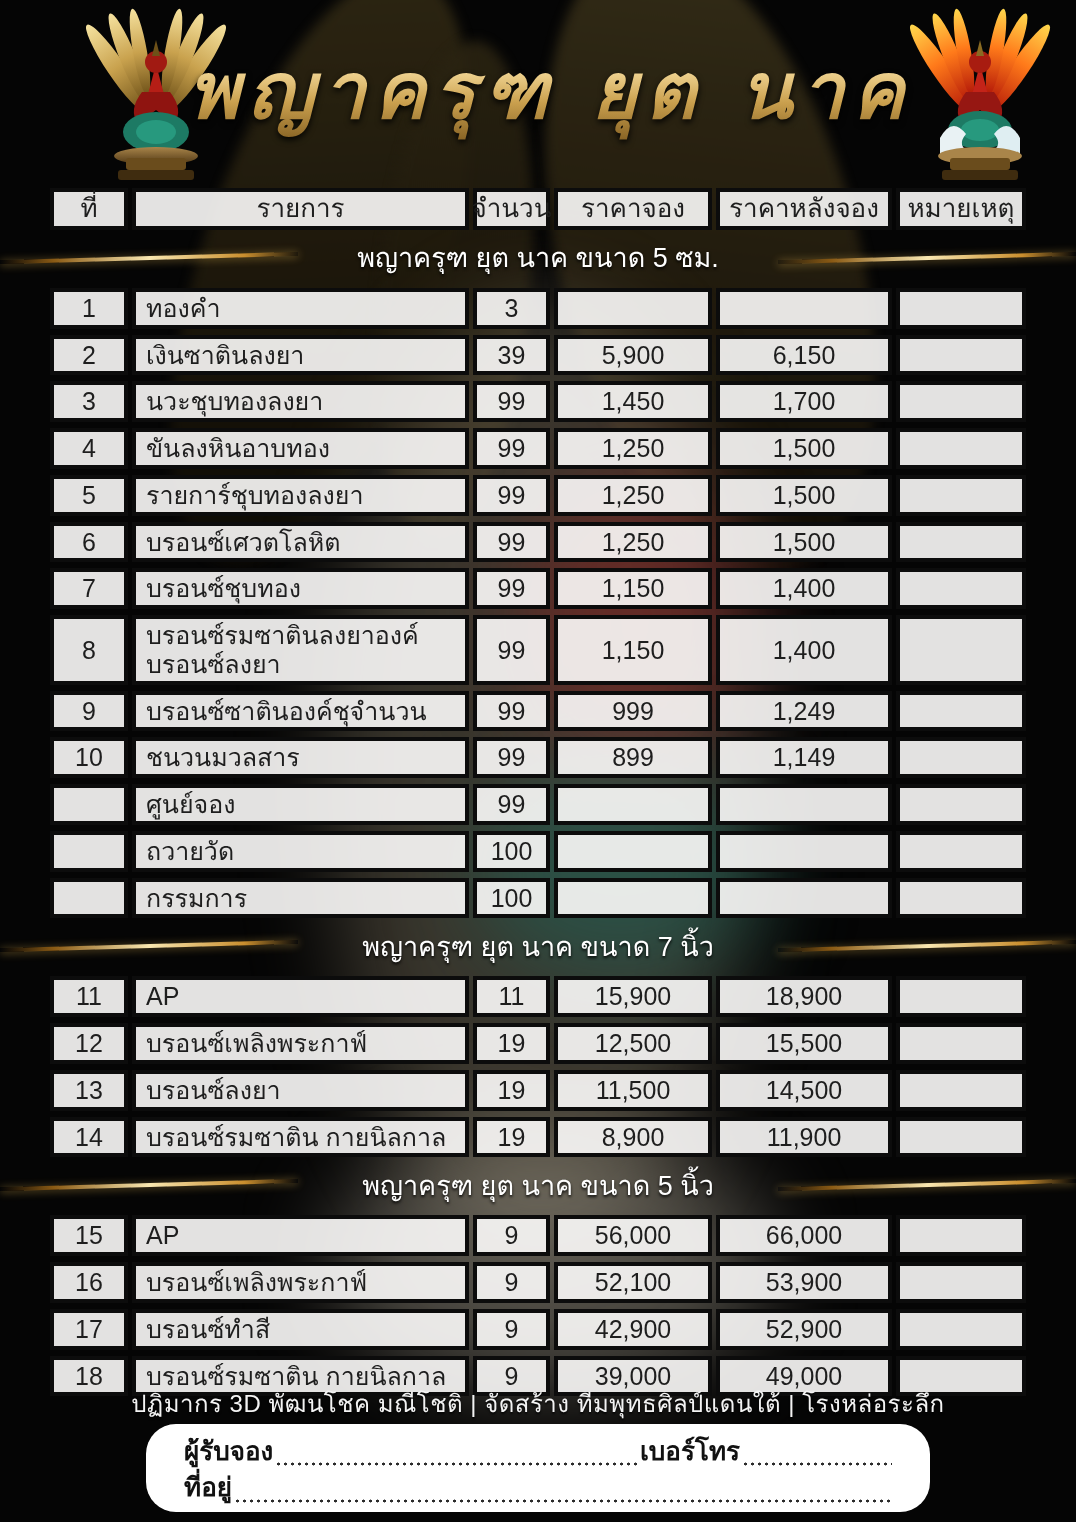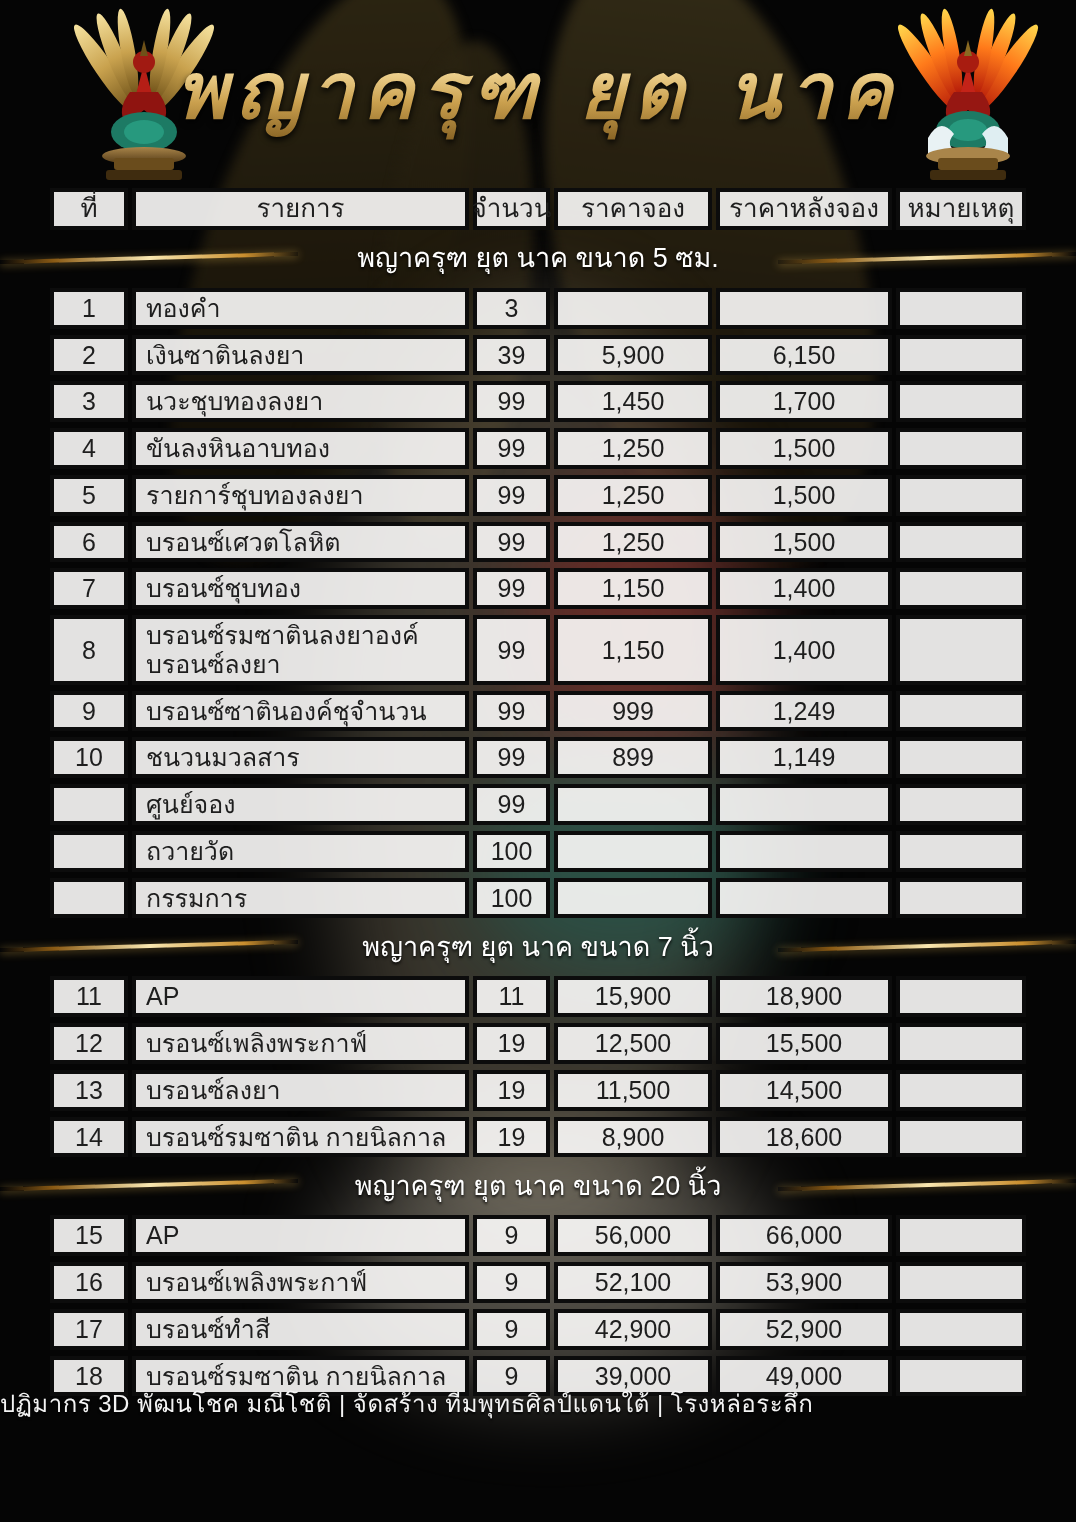--- a/index.html
+++ b/index.html
@@ -20,21 +20,21 @@
     background:linear-gradient(200deg,#3a321a 0%,#241d0e 55%,#0a0804 100%);}
   .bgwing.w3{left:380px;top:40px;width:150px;height:500px;transform:rotate(5deg);
     background:linear-gradient(180deg,#2b2412 0%,#120e06 100%);}
   .blob{position:absolute;border-radius:50%;filter:blur(45px);}
   .blob.beige{left:330px;top:300px;width:420px;height:950px;background:rgba(195,178,148,.28);}
   .blob.red{left:520px;top:470px;width:230px;height:300px;background:rgba(150,30,30,.45);}
   .blob.teal{left:470px;top:760px;width:300px;height:220px;background:rgba(22,120,108,.40);}
   .blob.cream{left:330px;top:1130px;width:440px;height:260px;background:rgba(215,205,185,.35);}
 
   
-  .top-area{position:absolute;left:0;top:0;width:924px;height:186px;}
+  .top-area{position:absolute;left:12px;top:0;width:924px;height:186px;}
   .main-title{
     position:absolute;left:0;top:28px;width:1076px;
     text-align:center;
     font-family:"DejaVu Serif", serif;
     font-style:italic;
     font-size:78px;font-weight:bold;letter-spacing:8px;
     background:linear-gradient(180deg,#fdf3cf 5%,#f0d492 35%,#caa04e 60%,#7e5a1e 95%);
     -webkit-background-clip:text;background-clip:text;color:transparent;
     filter:drop-shadow(0 3px 3px rgba(0,0,0,.9));
   }
@@ -73,21 +73,21 @@
   .gold-line{
     position:absolute;top:20px;height:4px;z-index:1;
     background:linear-gradient(90deg,rgba(120,70,10,0) 0%,#8a5a14 18%,#f9e7b0 50%,#c98e2e 82%,rgba(120,70,10,0) 100%);
     box-shadow:0 1px 8px rgba(255,205,90,.45);
   }
   .gold-line.left{left:-50px;width:calc(50% - 190px);transform:rotate(-1.6deg);}
   .gold-line.right{right:-50px;width:calc(50% - 190px);transform:rotate(-1.6deg);}
 
   
   .credits{
-    position:absolute;left:0;top:1384px;width:1076px;text-align:left;
+    position:absolute;left:0;top:1384px;width:1076px;text-align:center;
     color:#f3f3f3;font-size:24px;letter-spacing:.5px;
     text-shadow:0 2px 2px rgba(0,0,0,.8);
   }
   .booking-box{
     position:absolute;left:146px;top:1424px;width:784px;height:88px;
     background:#fff;border-radius:30px;
     box-sizing:border-box;
     padding:12px 36px 10px 38px;
     display:flex;flex-direction:column;justify-content:center;gap:4px;
   }
@@ -326,26 +326,26 @@
           <div class="tcell c2">19</div>
           <div class="tcell c3">11,500</div>
           <div class="tcell c4">14,500</div>
           <div class="tcell c5"></div>
         </div>
         <div class="grid-row">
           <div class="tcell c0">14</div>
           <div class="tcell c1">บรอนซ์รมซาติน กายนิลกาล</div>
           <div class="tcell c2">19</div>
           <div class="tcell c3">8,900</div>
-          <div class="tcell c4">18,600</div>
+          <div class="tcell c4">11,900</div>
           <div class="tcell c5"></div>
         </div>
         <div class="section-divider">
           <span class="gold-line left"></span>
-          <span class="section-title">พญาครุฑ ยุต นาค ขนาด 20 นิ้ว</span>
+          <span class="section-title">พญาครุฑ ยุต นาค ขนาด 5 นิ้ว</span>
           <span class="gold-line right"></span>
         </div>
         <div class="grid-row">
           <div class="tcell c0">15</div>
           <div class="tcell c1">AP</div>
           <div class="tcell c2">9</div>
           <div class="tcell c3">56,000</div>
           <div class="tcell c4">66,000</div>
           <div class="tcell c5"></div>
         </div>
@@ -371,14 +371,26 @@
           <div class="tcell c2">9</div>
           <div class="tcell c3">39,000</div>
           <div class="tcell c4">49,000</div>
           <div class="tcell c5"></div>
         </div>
       </div>
   </div>
 
   <div class="credits">ปฏิมากร 3D พัฒนโชค มณีโชติ | จัดสร้าง ทีมพุทธศิลป์แดนใต้ | โรงหล่อระลึก</div>
 
+  <div class="booking-box">
+    <div class="form-line">
+      <span class="form-label">ผู้รับจอง</span>
+      <span class="dotted-fill"></span>
+      <span class="form-label">เบอร์โทร</span>
+      <span class="dotted-fill short"></span>
+    </div>
+    <div class="form-line">
+      <span class="form-label">ที่อยู่</span>
+      <span class="dotted-fill"></span>
+    </div>
+  </div>
 
 </div>
 
 </body></html>

